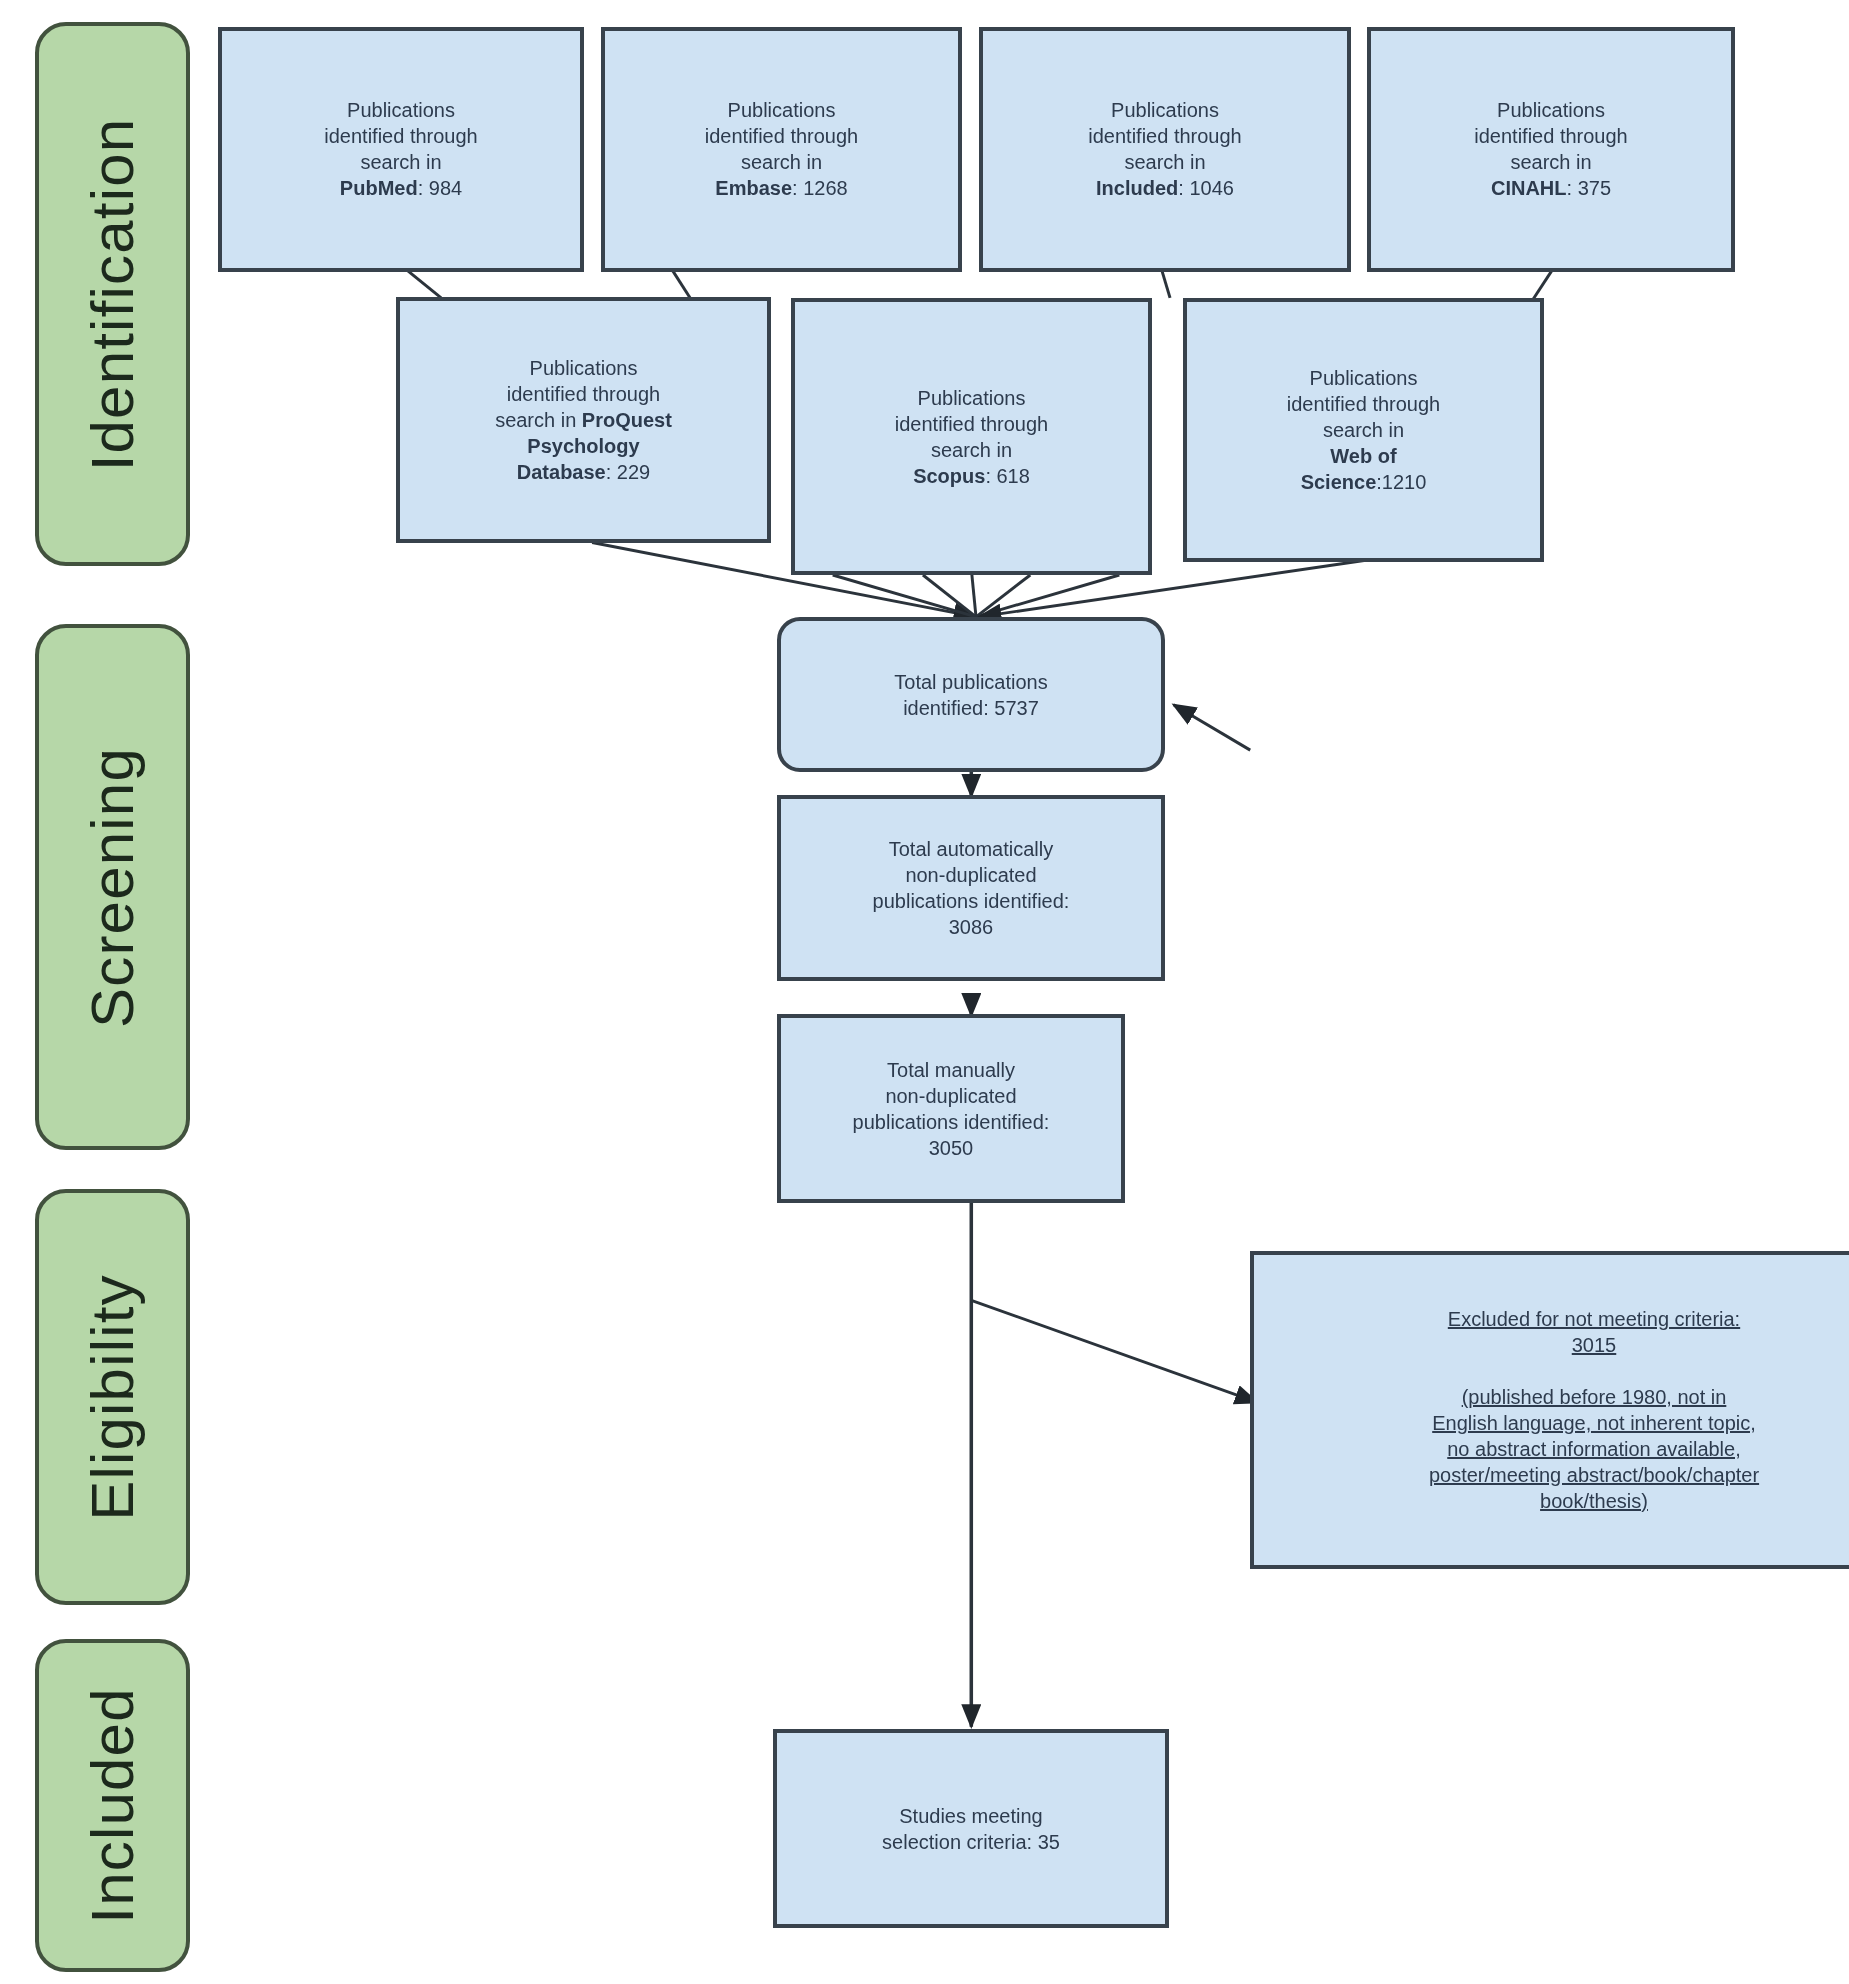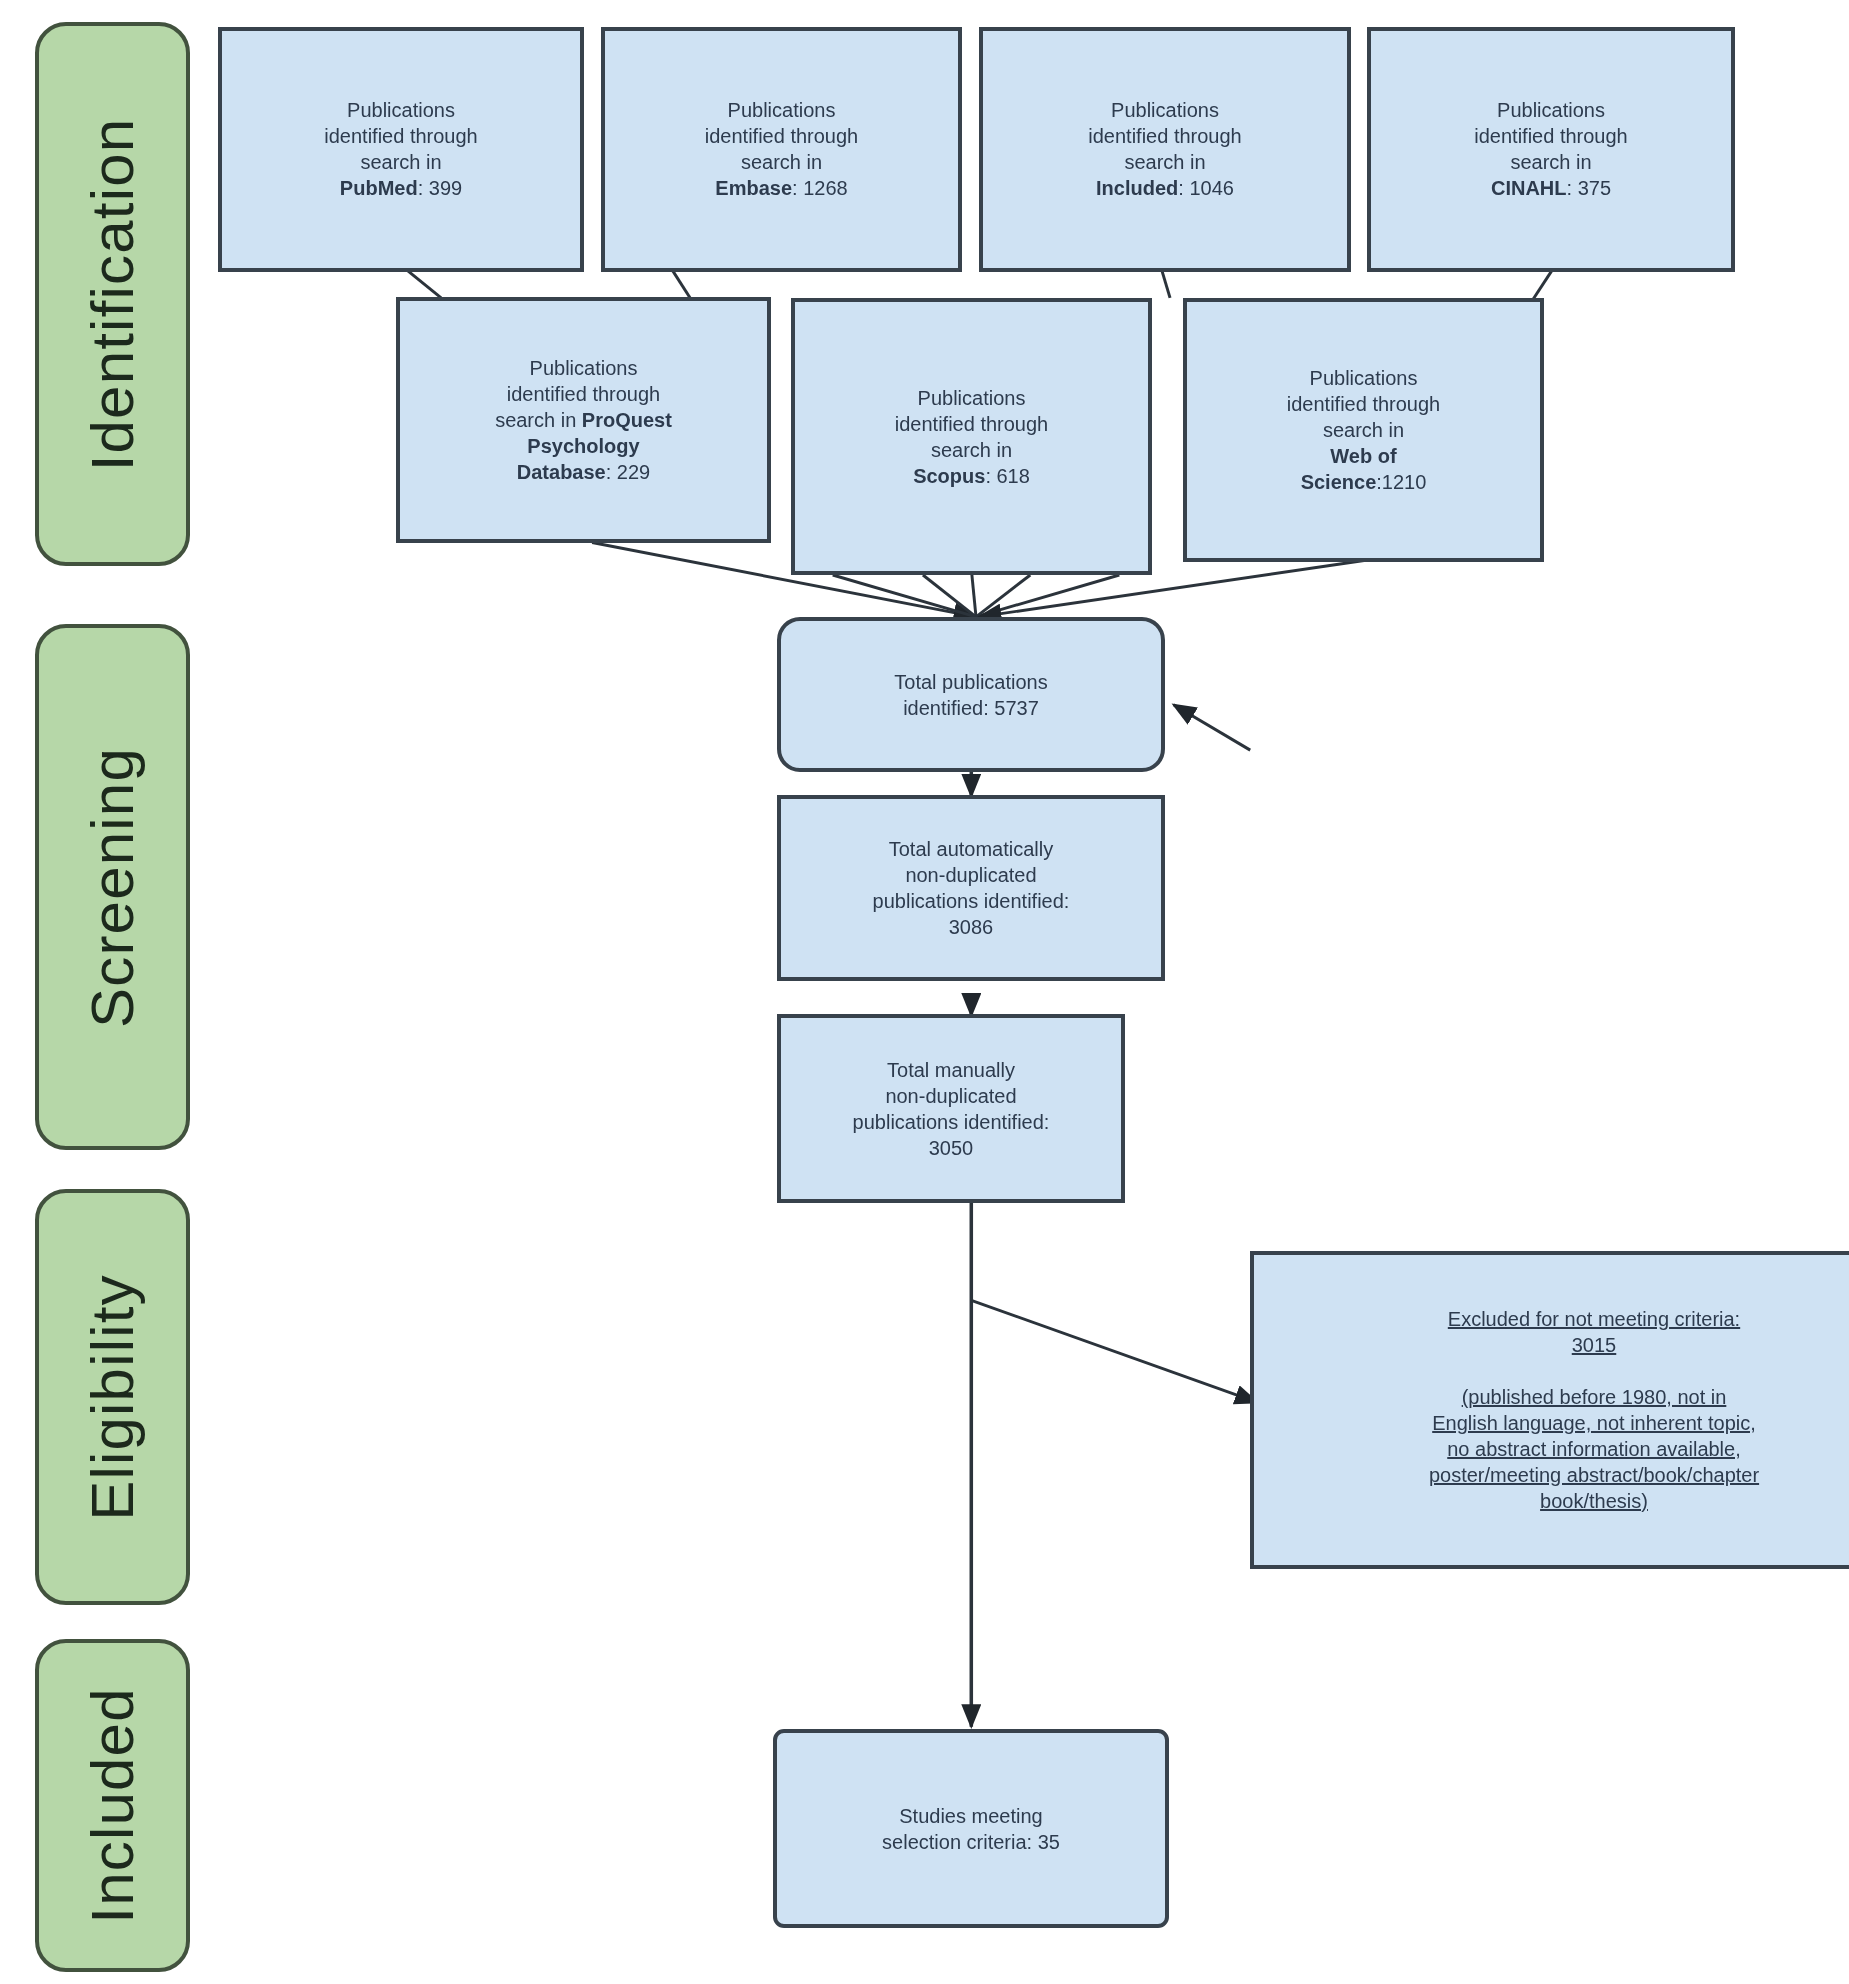--- a/index.html
+++ b/index.html
@@ -98,21 +98,21 @@
   <div class="stage" style="left:35px; top:1189px; width:155px; height:416px;">
     <span class="vtext">Eligibility</span>
   </div>
   <div class="stage" style="left:35px; top:1639px; width:155px; height:333px;">
     <span class="vtext">Included</span>
   </div>
 
   <div class="flowbox" style="left:218px; top:26.5px; width:366px; height:245px;"><span><span>Publications
 identified through
 search in
-</span><b>PubMed</b><span>: 399</span></span></div>
+</span><b>PubMed</b><span>: 984</span></span></div>
   <div class="flowbox" style="left:601px; top:26.5px; width:361px; height:245px;"><span><span>Publications
 identified through
 search in
 </span><b>Embase</b><span>: 1268</span></span></div>
   <div class="flowbox" style="left:979px; top:26.5px; width:372px; height:245px;"><span><span>Publications
 identified through
 search in
 </span><b>Included</b><span>: 1046</span></span></div>
   <div class="flowbox" style="left:1367px; top:26.5px; width:368px; height:245px;"><span><span>Publications
 identified through
@@ -147,17 +147,17 @@
 
   <div class="flowbox" style="left:1250px; top:1251px; width:688px; height:318px;text-decoration:underline;"><span><span>Excluded for not meeting criteria:
 3015
 
 (published before 1980, not in
 English language, not inherent topic,
 no abstract information available,
 poster/meeting abstract/book/chapter
 book/thesis)</span></span></div>
 
-  <div class="flowbox" style="left:773px; top:1729px; width:396px; height:199px;border-radius:11px;"><span><span>Studies meeting
+  <div class="flowbox" style="left:773px; top:1729px; width:396px; height:199px;"><span><span>Studies meeting
 selection criteria: 35</span></span></div>
 
 </div>
 
 
 </body></html>

